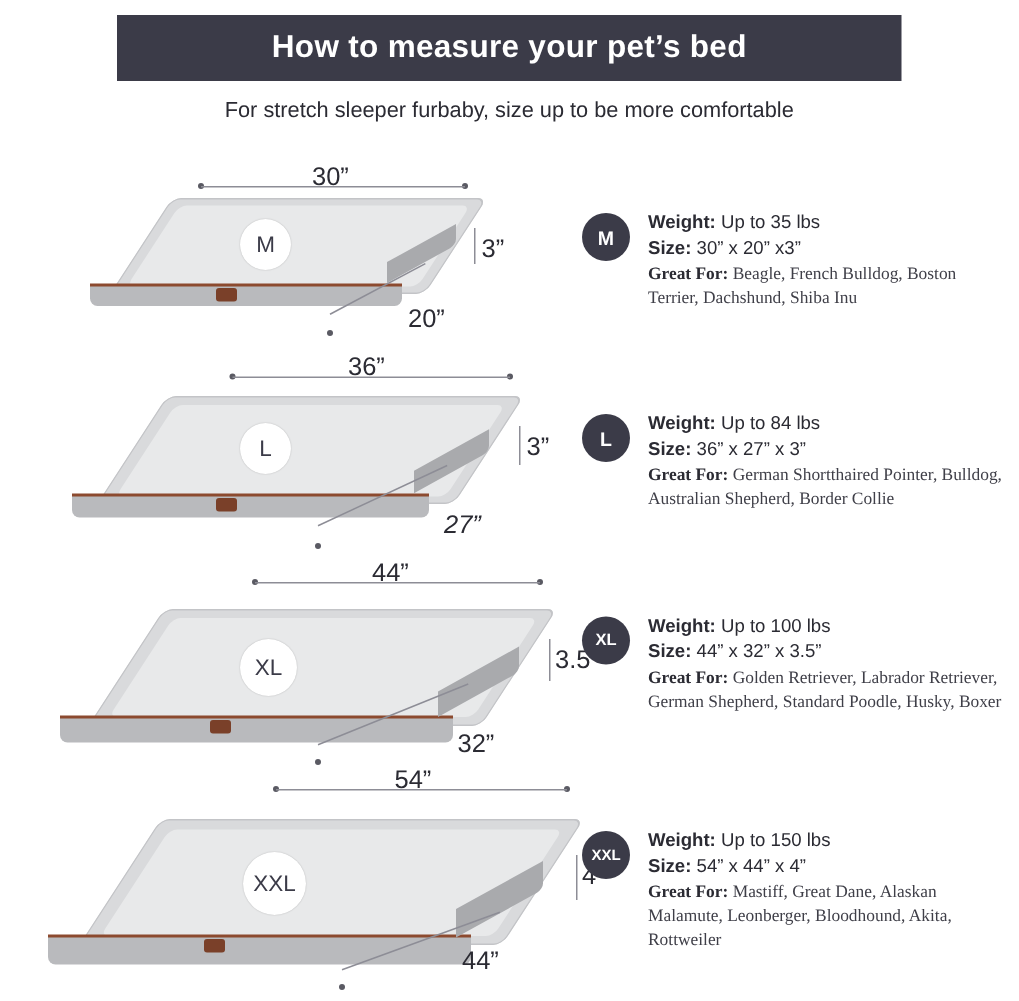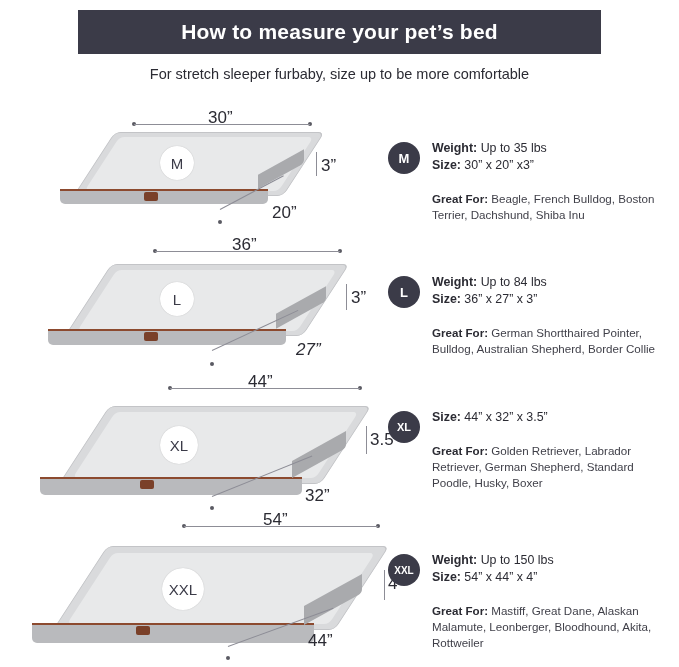--- a/index.html
+++ b/index.html
@@ -168,21 +168,22 @@
   .spec-line {
     font-size: 12.4px;
     line-height: 17px;
     color: #2b2b33;
   }
   .spec-line .k { font-weight: bold; }
   .spec-great {
     font-size: 11.6px;
     line-height: 16px;
     color: #3f3f48;
-    margin-top: 17px;
+    margin-top: 1px;
+    font-family: Liberation Serif, serif;
   }
   .spec-great .k { font-weight: bold; color: #2b2b33; }
 </style>
 </head>
 <body>
 
 <div class="page">
 
   <div class="header-bar">
     <div class="header-title">How to measure your pet’s bed</div>
@@ -288,20 +289,23 @@
       <div class="dim-label" style="left:350px; top:52px;">3.5”</div>
       <div class="dot" style="left:190px; top:128px;"></div>
       <div class="dim-line dim-h" style="left:192px; top:118px; width:108px; transform:rotate(-22deg); transform-origin:left center;"></div>
       <div class="dim-label" style="left:285px; top:108px;">32”</div>
     </div>
 
     <div class="spec" style="top:33px;">
       <div class="badge small-text">XL</div>
       <div class="spec-text">
         <div class="spec-line">
+          <span class="k">Weight:</span><span> Up to 100 lbs</span>
+        </div>
+        <div class="spec-line">
           <span class="k">Size:</span><span> 44” x 32” x 3.5”</span>
         </div>
         <div class="spec-great">
           <span class="k">Great For:</span><span> Golden Retriever, Labrador Retriever, German Shepherd, Standard Poodle, Husky, Boxer</span>
         </div>
       </div>
     </div>
   </div>
 
   <div class="row row-xxl">

